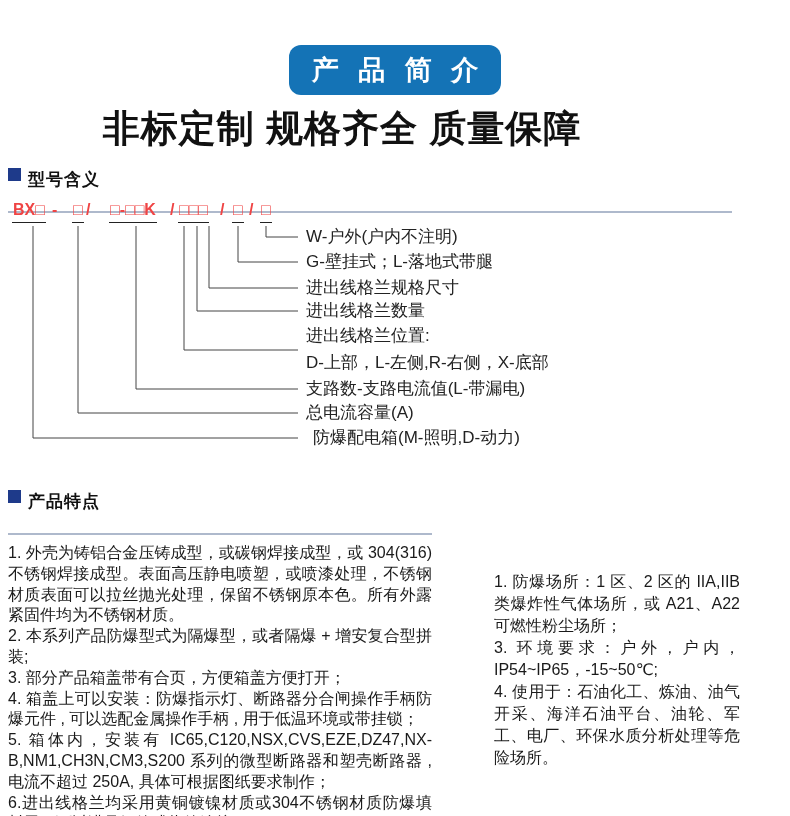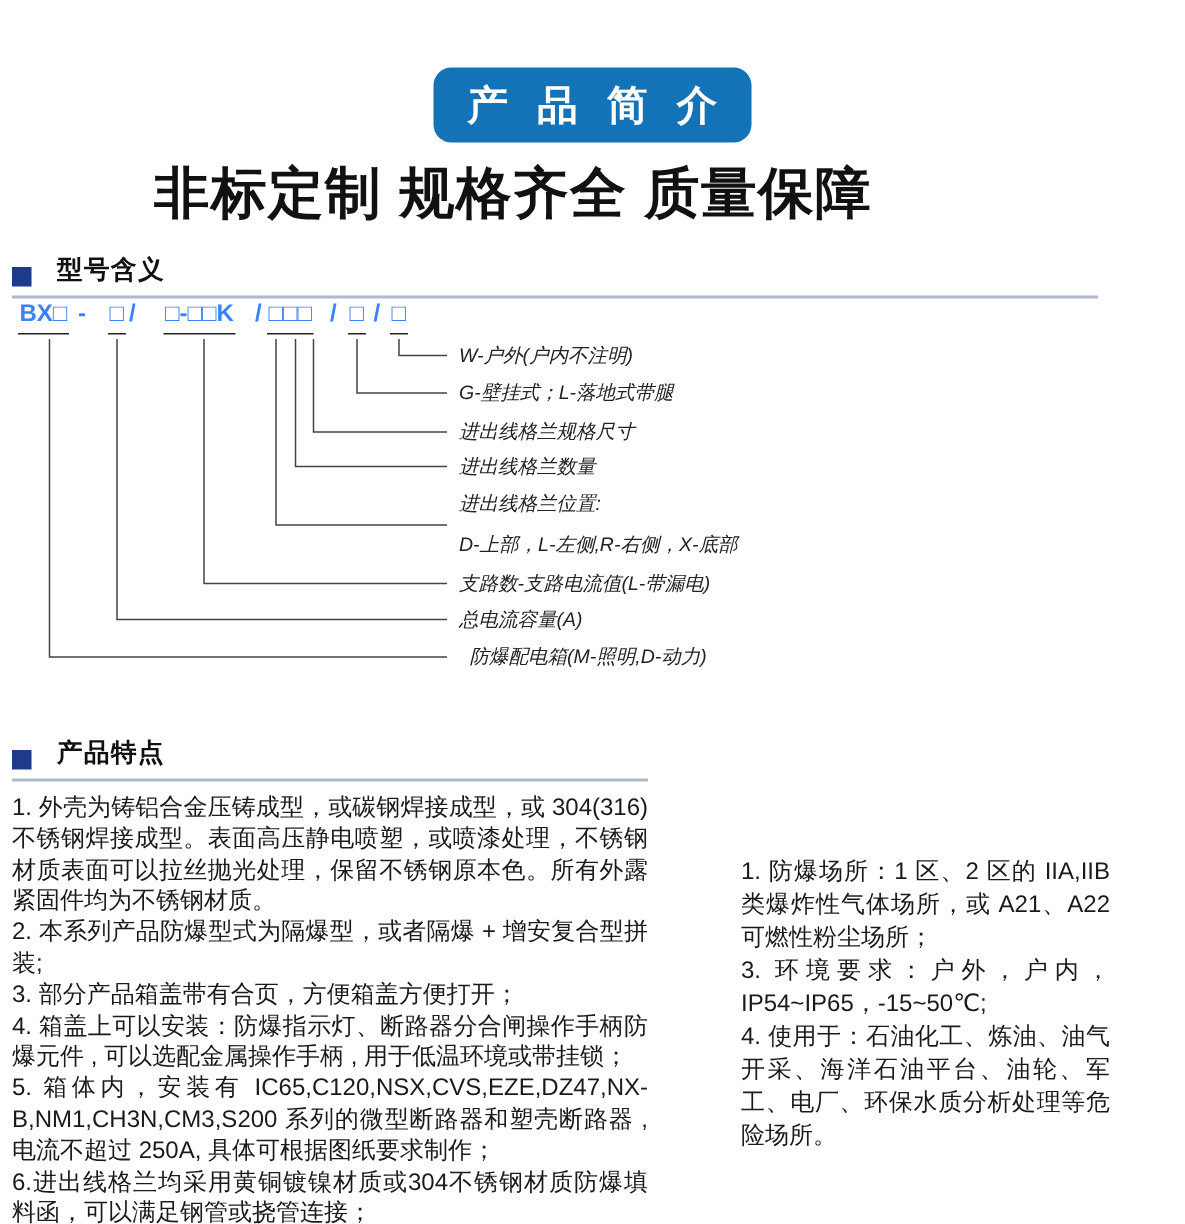--- a/index.html
+++ b/index.html
@@ -25,39 +25,39 @@
   .banner-text{
     color:#fff;font-size:27px;font-weight:bold;letter-spacing:6px;text-indent:6px;white-space:nowrap;
   }
   
   .headline{
     position:absolute;top:104px;left:0;width:684px;text-align:center;
     font-size:37px;font-weight:900;color:#111;letter-spacing:1px;white-space:nowrap;
   }
   
   .sec-head{
-    display:flex;align-items:flex-end;gap:17px;
-    border-bottom:2px solid var(--rule);padding-bottom:6px;
+    display:flex;align-items:flex-start;gap:7px;
+    border-bottom:2px solid var(--rule);padding-bottom:20px;
   }
   .sq{width:13px;height:13px;display:inline-block;flex:0 0 13px;}
   .sq.navy{background:var(--navy);}
   .sq.green{background:var(--green);}
   .sec-title{font-size:17px;font-weight:bold;color:#111;letter-spacing:1px;}
   
   .model{position:absolute;left:8px;top:168px;width:724px;}
   .diagram{position:absolute;left:8px;top:200px;width:760px;height:262px;}
   .diagram svg{position:absolute;left:0;top:0;}
   .seg{
-    position:absolute;top:0;font-size:16px;font-weight:bold;color:#3b82f6;
+    position:absolute;top:0;font-size:16px;font-weight:bold;color:#ef4444;
     white-space:nowrap;line-height:20px;
   }
   .seg.u{border-bottom:1.5px solid #222;padding:0 1px 2px 1px;}
   .dlabel{
-    position:absolute;left:298px;font-size:13px;line-height:18px;
-    color:#222;white-space:nowrap;font-style:italic;
+    position:absolute;left:298px;font-size:17px;line-height:18px;
+    color:#222;white-space:nowrap;
   }
   
   .features{position:absolute;left:8px;top:490px;width:424px;}
   .scope{position:absolute;left:450px;top:563px;width:290px;}
   .txt-items{margin-top:8px;}
   .txt-item{font-size:16px;line-height:20.8px;color:var(--ink);text-align:justify;}
   .scope .txt-item{line-height:22px;margin-left:44px;}
 </style>
 </head>
 <body>

